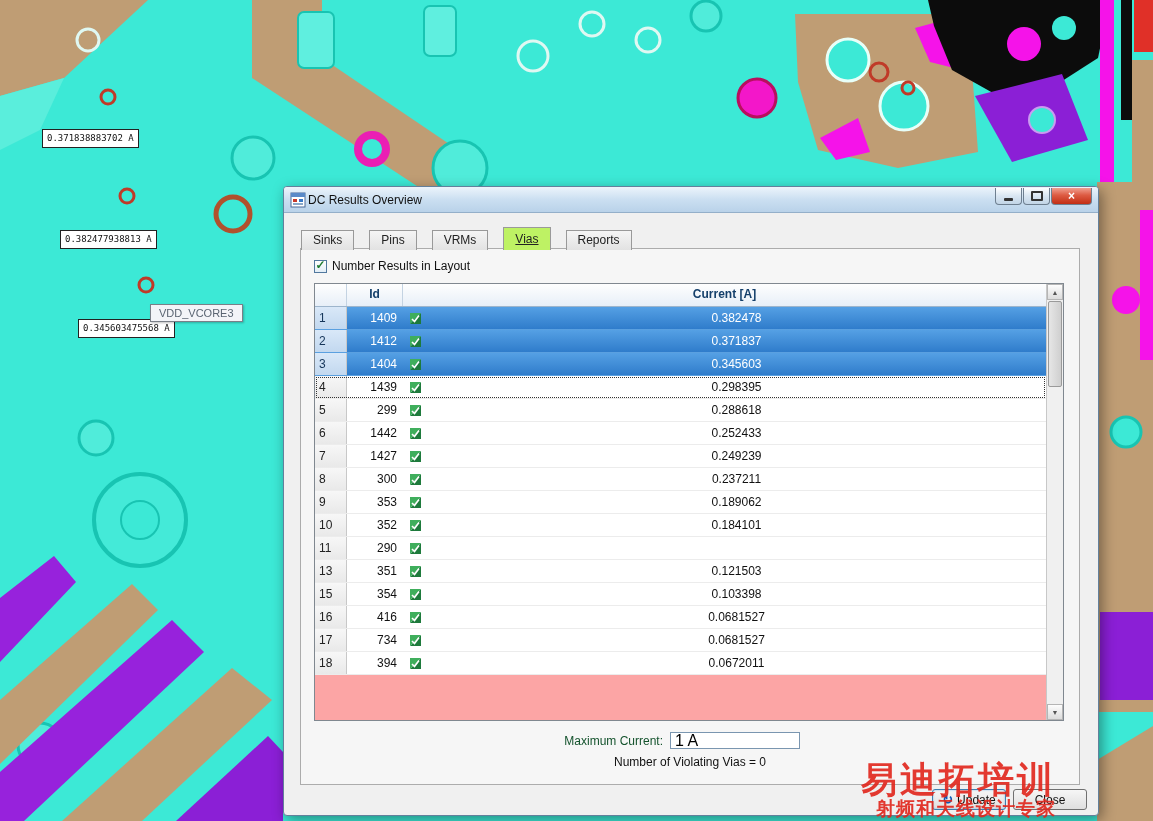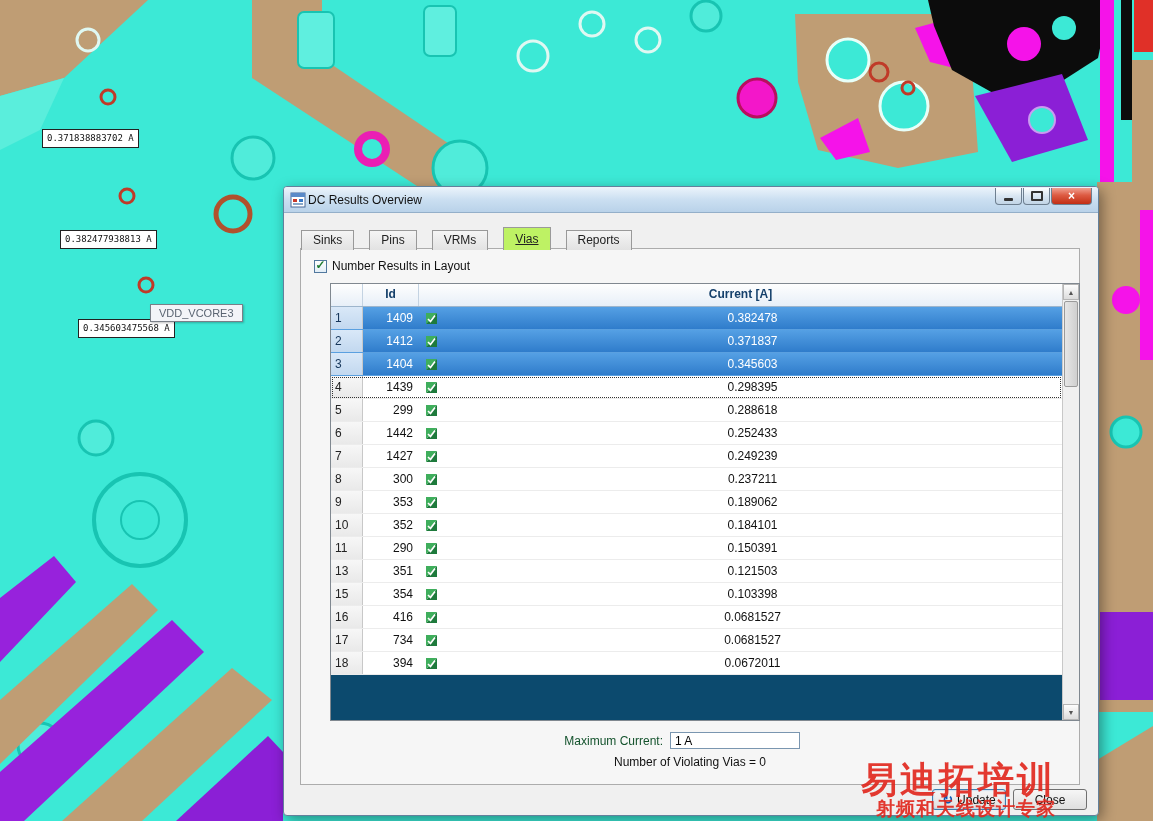--- a/index.html
+++ b/index.html
@@ -52,22 +52,22 @@
   .checkbox-row{position:absolute;left:13px;top:10px;display:flex;align-items:center;}
   .checkbox{width:13px;height:13px;background:linear-gradient(#FEFEFE,#E2EDF6);
       border:1px solid #51789E;display:inline-flex;align-items:center;justify-content:center;
       box-sizing:border-box;}
   .check-glyph{display:none;color:#1E7A2E;font-size:12px;font-weight:bold;line-height:1;
       margin-top:-2px;}
   .checkbox.checked .check-glyph{display:block;}
   .checkbox-label{font-size:12px;color:#111;margin-left:5px;}
 
   
-  .table{position:absolute;left:29px;top:34px;width:750px;height:438px;
-      border:1px solid #808890;background:#0c4a6e;box-sizing:border-box;overflow:hidden;}
+  .table{position:absolute;left:13px;top:34px;width:750px;height:438px;
+      border:1px solid #808890;background:#fca5a5;box-sizing:border-box;overflow:hidden;}
   .table-inner{position:absolute;left:0;top:0;right:17px;bottom:0;}
   .thead{display:flex;height:22px;line-height:21px;
       background:linear-gradient(#FEFEFE,#E7EFF8);border-bottom:1px solid #9DB5CC;
       font-size:12px;font-weight:bold;color:#15406B;}
   .h-num{width:32px;border-right:1px solid #C4D3E2;box-sizing:border-box;}
   .h-id{width:56px;text-align:center;border-right:1px solid #C4D3E2;box-sizing:border-box;}
   .h-cur{flex:1;text-align:center;}
   .trow{display:flex;height:23px;line-height:22px;font-size:12px;color:#111;
       box-sizing:border-box;border-bottom:1px solid #ECECEC;background:#fff;}
   .c-num{width:32px;background:linear-gradient(#F7F7F7,#E9E9E9);
@@ -89,21 +89,21 @@
       justify-content:center;font-size:7px;color:#555;}
   .sb-track{flex:1;position:relative;}
   .sb-thumb{position:absolute;left:1px;right:1px;top:1px;height:84px;
       background:linear-gradient(90deg,#E6E6E6,#CFCFCF);border:1px solid #9A9A9A;border-radius:2px;}
 
   
   .max-current-row{position:absolute;left:0;top:483px;width:100%;height:18px;}
   .max-current-label{position:absolute;left:0;width:362px;text-align:right;
       font-size:12px;color:#14532d;line-height:18px;}
   .max-current-input{position:absolute;left:369px;top:0;width:130px;height:17px;
-      border:1px solid #7A96B0;font-size:12px;padding:0 4px;box-sizing:border-box;
+      border:1px solid #7A96B0;font-size:16px;padding:0 4px;box-sizing:border-box;
       font-family:"Liberation Sans",sans-serif;background:#fff;}
   .violations-text{position:absolute;left:0;top:506px;width:100%;text-align:center;
       font-size:12px;color:#111;}
 
   
   .btn-row{position:absolute;right:11px;bottom:5px;display:flex;gap:7px;z-index:3;}
   .dlg-btn{height:21px;min-width:74px;border:1px solid #707070;border-radius:3px;
       background:linear-gradient(#F6F6F6,#DFDFDF);font-size:12px;color:#111;
       display:flex;align-items:center;justify-content:center;gap:4px;
       font-family:"Liberation Sans",sans-serif;box-sizing:border-box;padding:0 8px;}
@@ -355,21 +355,20 @@
               <div class="trow">
     <div class="c-num">11</div>
     <div class="c-id">290</div>
     <div class="c-icon">
       <svg width="13" height="13" viewBox="0 0 13 13">
         <polygon points="1,12 12,12 12,1" fill="#1E7A3C"></polygon>
         <polygon points="1,12 12,1 1,1" fill="#3FAE5C"></polygon>
         <path d="M3,7 L5.5,9.5 L10,3.5" stroke="#FFFFFF" stroke-width="1.6" fill="none"></path>
       </svg>
     </div>
-    <div class="c-cur">0.150391</div>
   </div>
               <div class="trow">
     <div class="c-num">13</div>
     <div class="c-id">351</div>
     <div class="c-icon">
       <svg width="13" height="13" viewBox="0 0 13 13">
         <polygon points="1,12 12,12 12,1" fill="#1E7A3C"></polygon>
         <polygon points="1,12 12,1 1,1" fill="#3FAE5C"></polygon>
         <path d="M3,7 L5.5,9.5 L10,3.5" stroke="#FFFFFF" stroke-width="1.6" fill="none"></path>
       </svg>

